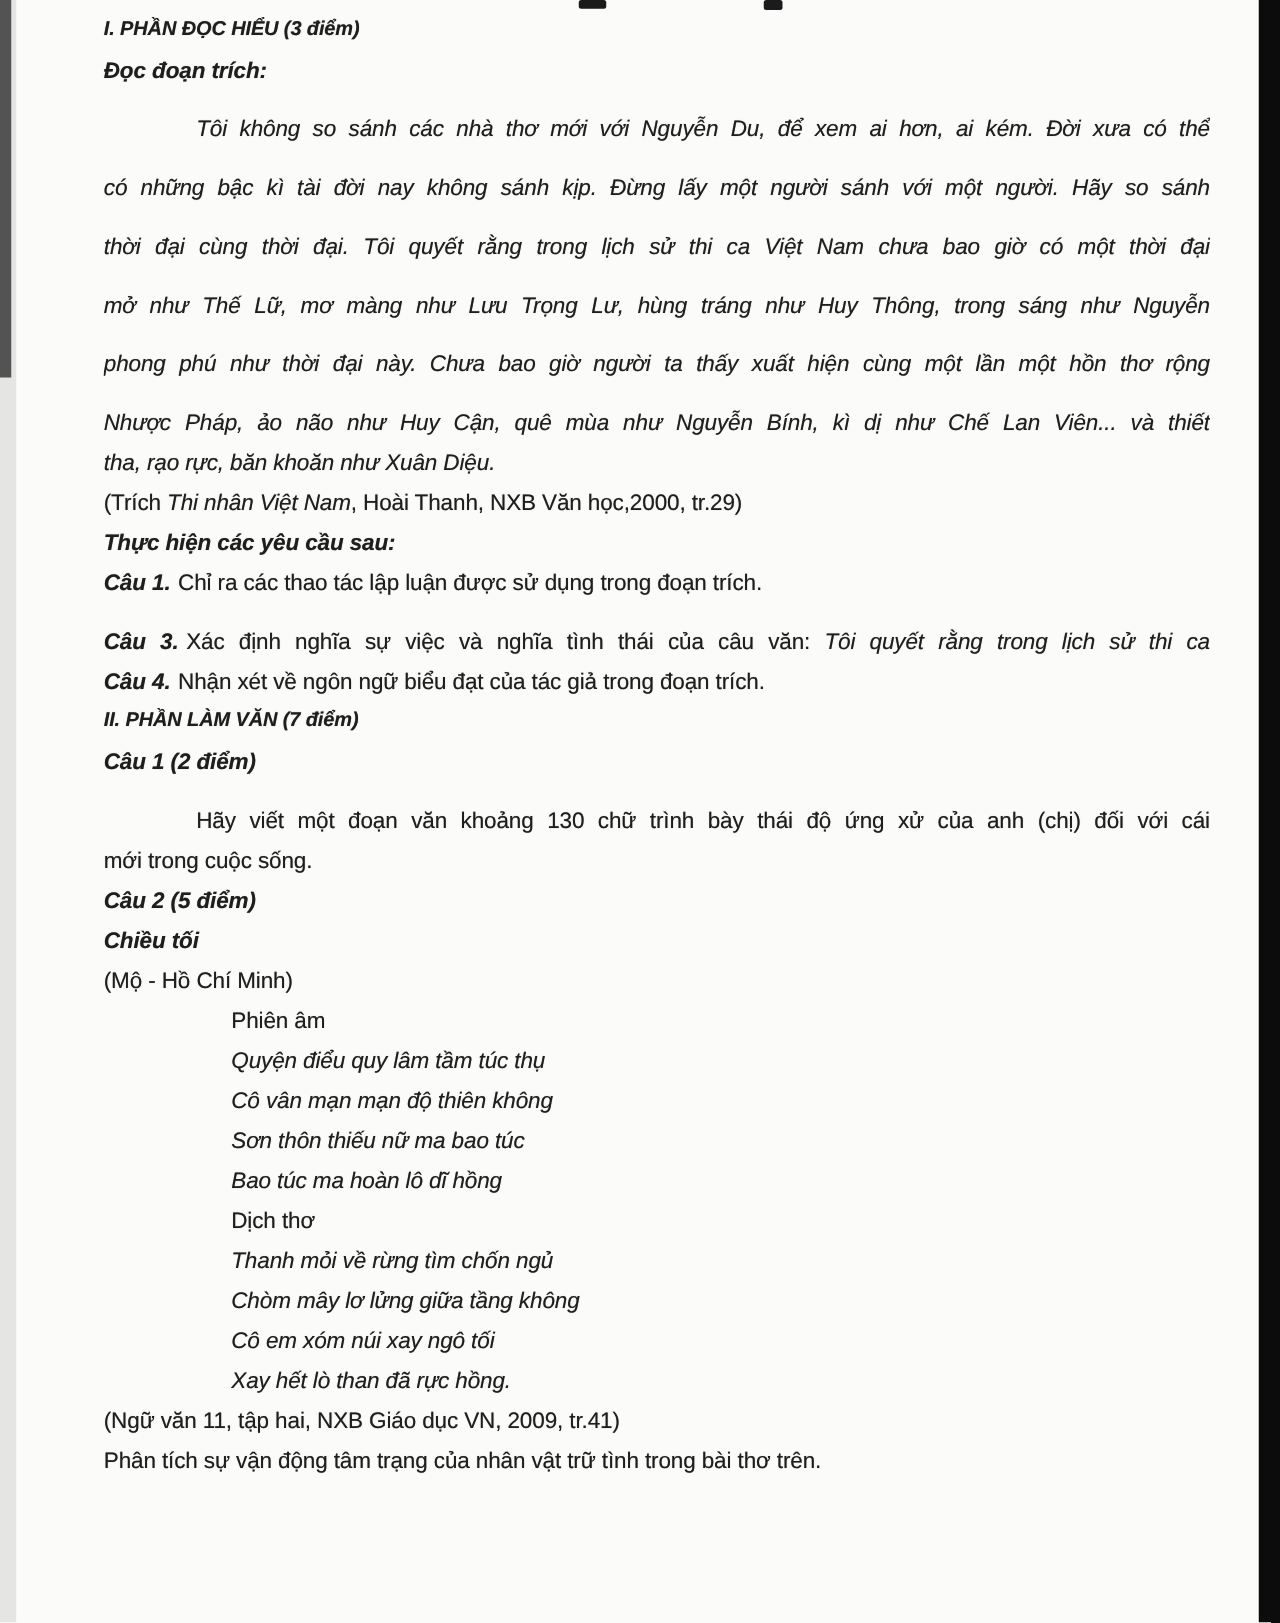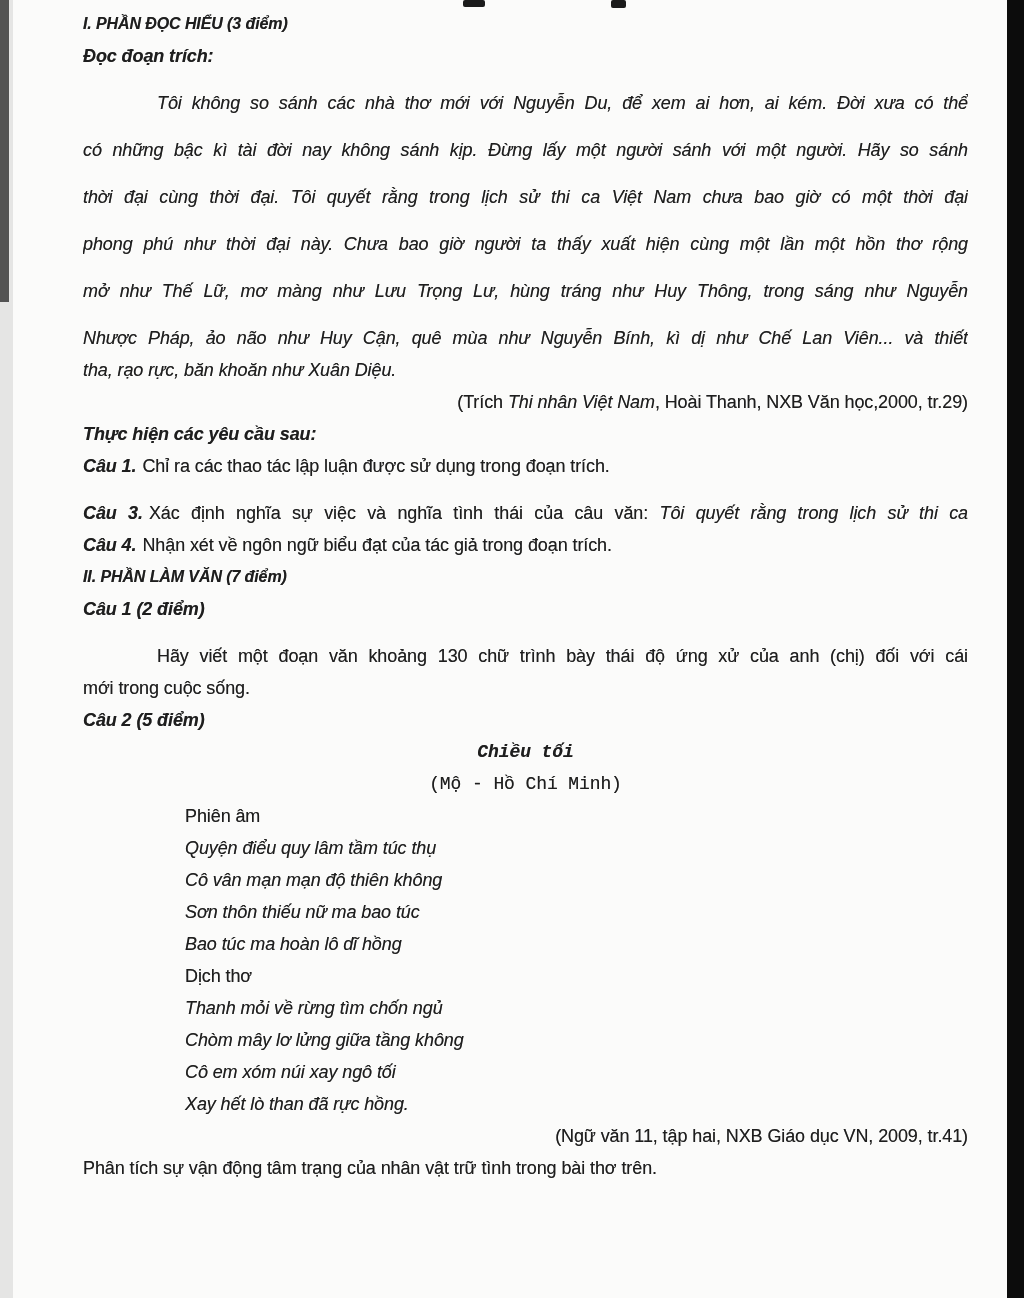--- a/index.html
+++ b/index.html
@@ -21,44 +21,44 @@
     font-size:18px;
     text-shadow:0 0 0.6px rgba(20,20,20,.55);
   }
   .line{height:32px;line-height:32px;white-space:nowrap;}
   .j{white-space:normal;text-align:justify;text-align-last:justify;overflow:hidden;margin-top:15px;}
   .bold-it{font-weight:bold;font-style:italic;}
   .it{font-style:italic;}
   .q-label{font-weight:bold;font-style:italic;margin-right:6px;}
   .indent{padding-left:74px;}
   .heading{font-size:16px;}
-  .center{text-align:center;white-space:normal;font-family:Liberation Mono, monospace;}
-  .right{text-align:right;white-space:normal;}
+  .center{white-space:normal;}
+  .right{text-align:left;white-space:normal;}
   .poem{padding-left:102px;}
 </style>
 </head>
 <body>
 
 <div class="edge-left"></div>
 <div class="edge-left-dark"></div>
 <div class="edge-right"></div>
 <div class="frag frag1"></div>
 <div class="frag frag2"></div>
 
 <div class="content">
 
   <div class="line heading bold-it">I. PHẦN ĐỌC HIỂU (3 điểm)</div>
 
   <div class="line bold-it">Đọc đoạn trích:</div>
 
   <div class="line j it indent">Tôi không so sánh các nhà thơ mới với Nguyễn Du, để xem ai hơn, ai kém. Đời xưa có thể</div>
   <div class="line j it">có những bậc kì tài đời nay không sánh kịp. Đừng lấy một người sánh với một người. Hãy so sánh</div>
   <div class="line j it">thời đại cùng thời đại. Tôi quyết rằng trong lịch sử thi ca Việt Nam chưa bao giờ có một thời đại</div>
+  <div class="line j it">mở như Thế Lữ, mơ màng như Lưu Trọng Lư, hùng tráng như Huy Thông, trong sáng như Nguyễn</div>
   <div class="line j it">phong phú như thời đại này. Chưa bao giờ người ta thấy xuất hiện cùng một lần một hồn thơ rộng</div>
-  <div class="line j it">mở như Thế Lữ, mơ màng như Lưu Trọng Lư, hùng tráng như Huy Thông, trong sáng như Nguyễn</div>
   <div class="line j it">Nhược Pháp, ảo não như Huy Cận, quê mùa như Nguyễn Bính, kì dị như Chế Lan Viên... và thiết</div>
   <div class="line it">tha, rạo rực, băn khoăn như Xuân Diệu.</div>
 
   <div class="line right">
     <span>(Trích </span><span class="it">Thi nhân Việt Nam</span><span>, Hoài Thanh, NXB Văn học,2000, tr.29)</span>
   </div>
 
   <div class="line bold-it">Thực hiện các yêu cầu sau:</div>
 
   <div class="line">

